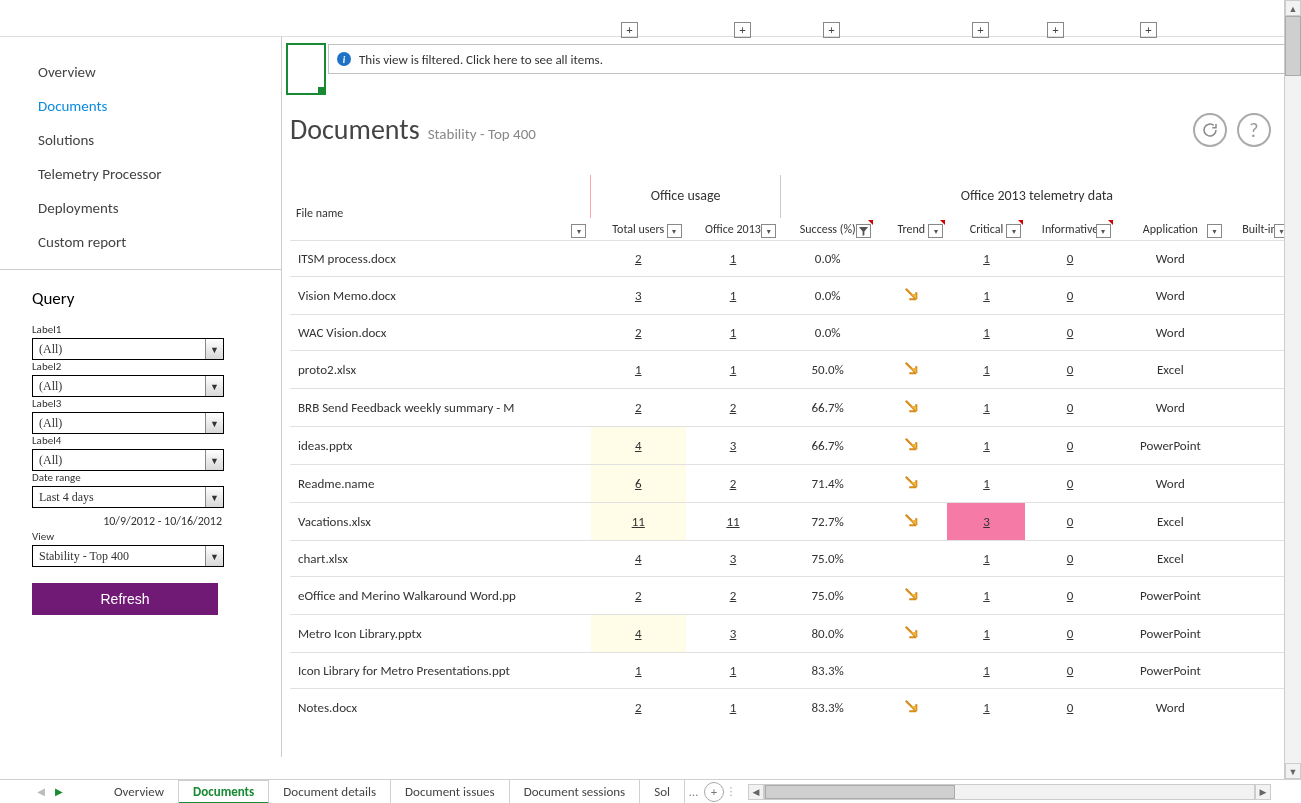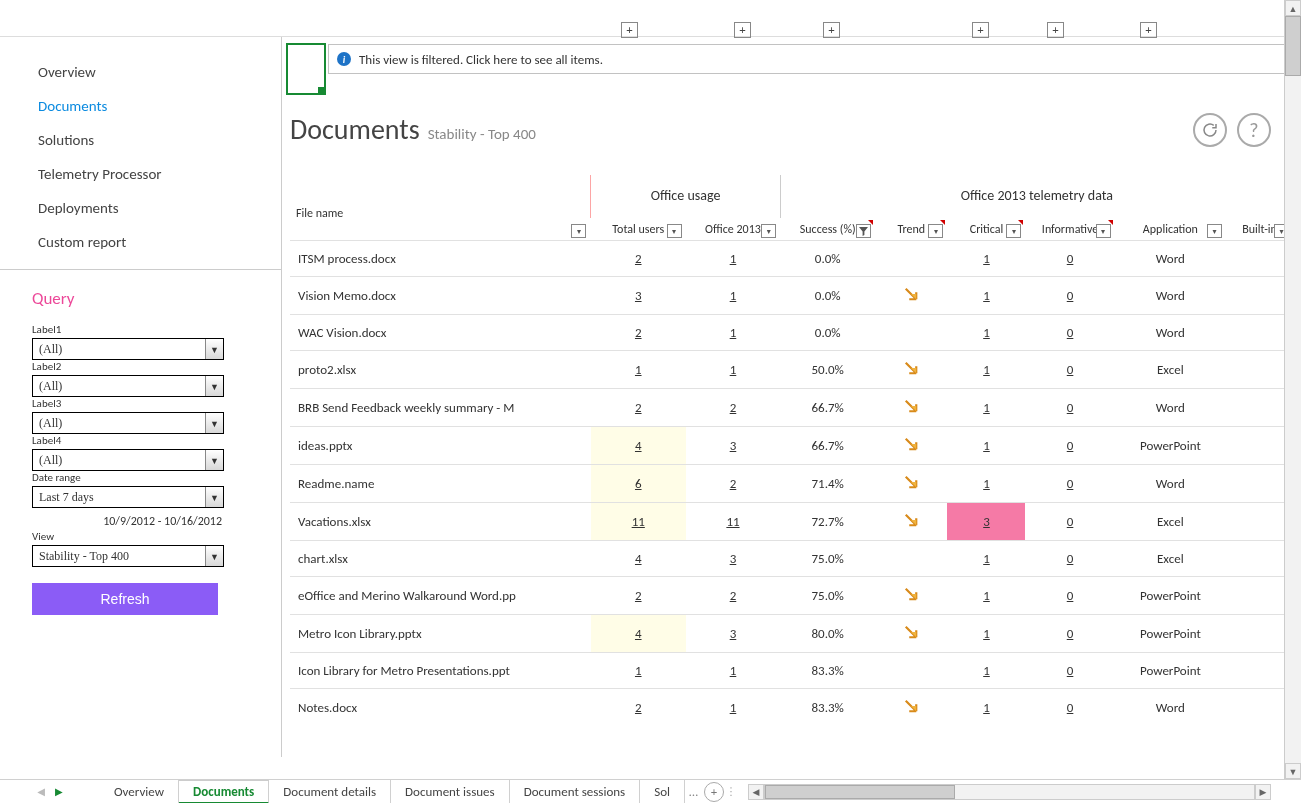--- a/index.html
+++ b/index.html
@@ -10,27 +10,27 @@
 .plus-row { display: flex; gap: 0; position: absolute; top: 10px; }
 
 .main { display: flex; height: calc(100% - 37px - 24px); }
 
 .sidebar { width: 281px; display: flex; flex-direction: column; }
 .nav-section { padding: 18px 0 10px 0; }
 .nav-item { padding: 8px 0 8px 38px; font-size: 15px; color: #444; cursor: pointer; }
 .nav-item.active { color: #0c8be0; }
 
 .query-panel { border-top: 1px solid #ccc; padding: 18px 24px 0 32px; flex: 1; }
-.query-title { font-size: 17px; color: #ec4899; margin-bottom: 14px; }
+.query-title { font-size: 17px; color: #000000; margin-bottom: 14px; }
 .q-label { font-size: 11px; color: #333; margin-bottom: 2px; }
 .q-combo { width: 192px; height: 22px; border: 1px solid #000; display: flex; align-items: center; background: #fff; position: relative; }
 .q-combo span { padding-left: 6px; font-size: 12px; font-family: Liberation Serif, serif; }
 .q-combo .arrow { width: 18px; height: 20px; border-left: 1px solid #888; background: linear-gradient(#fff,#d8d8d8); display: flex; align-items: center; justify-content: center; font-size: 9px; position: absolute; right: 0; }
 .date-display { text-align: right; width: 192px; font-size: 12px; padding: 6px 2px 2px 0; }
-.refresh-btn { width: 186px; height: 32px; background: #8b5cf6; color: #fff; font-size: 14px; border: none; margin-top: 16px; cursor: pointer; display: flex; align-items: center; justify-content: center; }
+.refresh-btn { width: 186px; height: 32px; background: #701a75; color: #fff; font-size: 14px; border: none; margin-top: 16px; cursor: pointer; display: flex; align-items: center; justify-content: center; }
 
 .divider-vert { width: 1px; background: #ccc; height: 720px; }
 
 .content { flex: 1; position: relative; padding: 0 0 0 0; }
 .green-box { position: absolute; left: 4px; top: 6px; width: 40px; height: 52px; border: 2px solid #178a33; background: #fff; z-index: 2;}
 .green-box::after { content: ""; position: absolute; bottom: 0; right: 0; width: 6px; height: 6px; background: #178a33; }
 .filter-banner { margin: 7px 0 0 46px; height: 30px; border: 1px solid #c2c2c2; display: flex; align-items: center; width: calc(100% - 56px); background: #fff; cursor: pointer;}
 .info-icon { width: 14px; height: 14px; border-radius: 50%; background: #1e73c7; color: #fff; font-size: 10px; font-weight: bold; display: flex; align-items: center; justify-content: center; margin: 0 8px; font-style: italic;}
 .filter-banner-text { font-size: 13px; color: #333; }
 
@@ -135,21 +135,21 @@
         </div>
 
       <div class="q-label">Label4</div>
       <div class="q-combo">
           <span>(All)</span>
           <div class="arrow">▼</div>
         </div>
 
       <div class="q-label">Date range</div>
       <div class="q-combo">
-          <span>Last 7 days</span>
+          <span>Last 4 days</span>
           <div class="arrow">▼</div>
         </div>
       <div class="date-display">10/9/2012 - 10/16/2012</div>
 
       <div class="q-label">View</div>
       <div class="q-combo">
           <span>Stability - Top 400</span>
           <div class="arrow">▼</div>
         </div>
 

